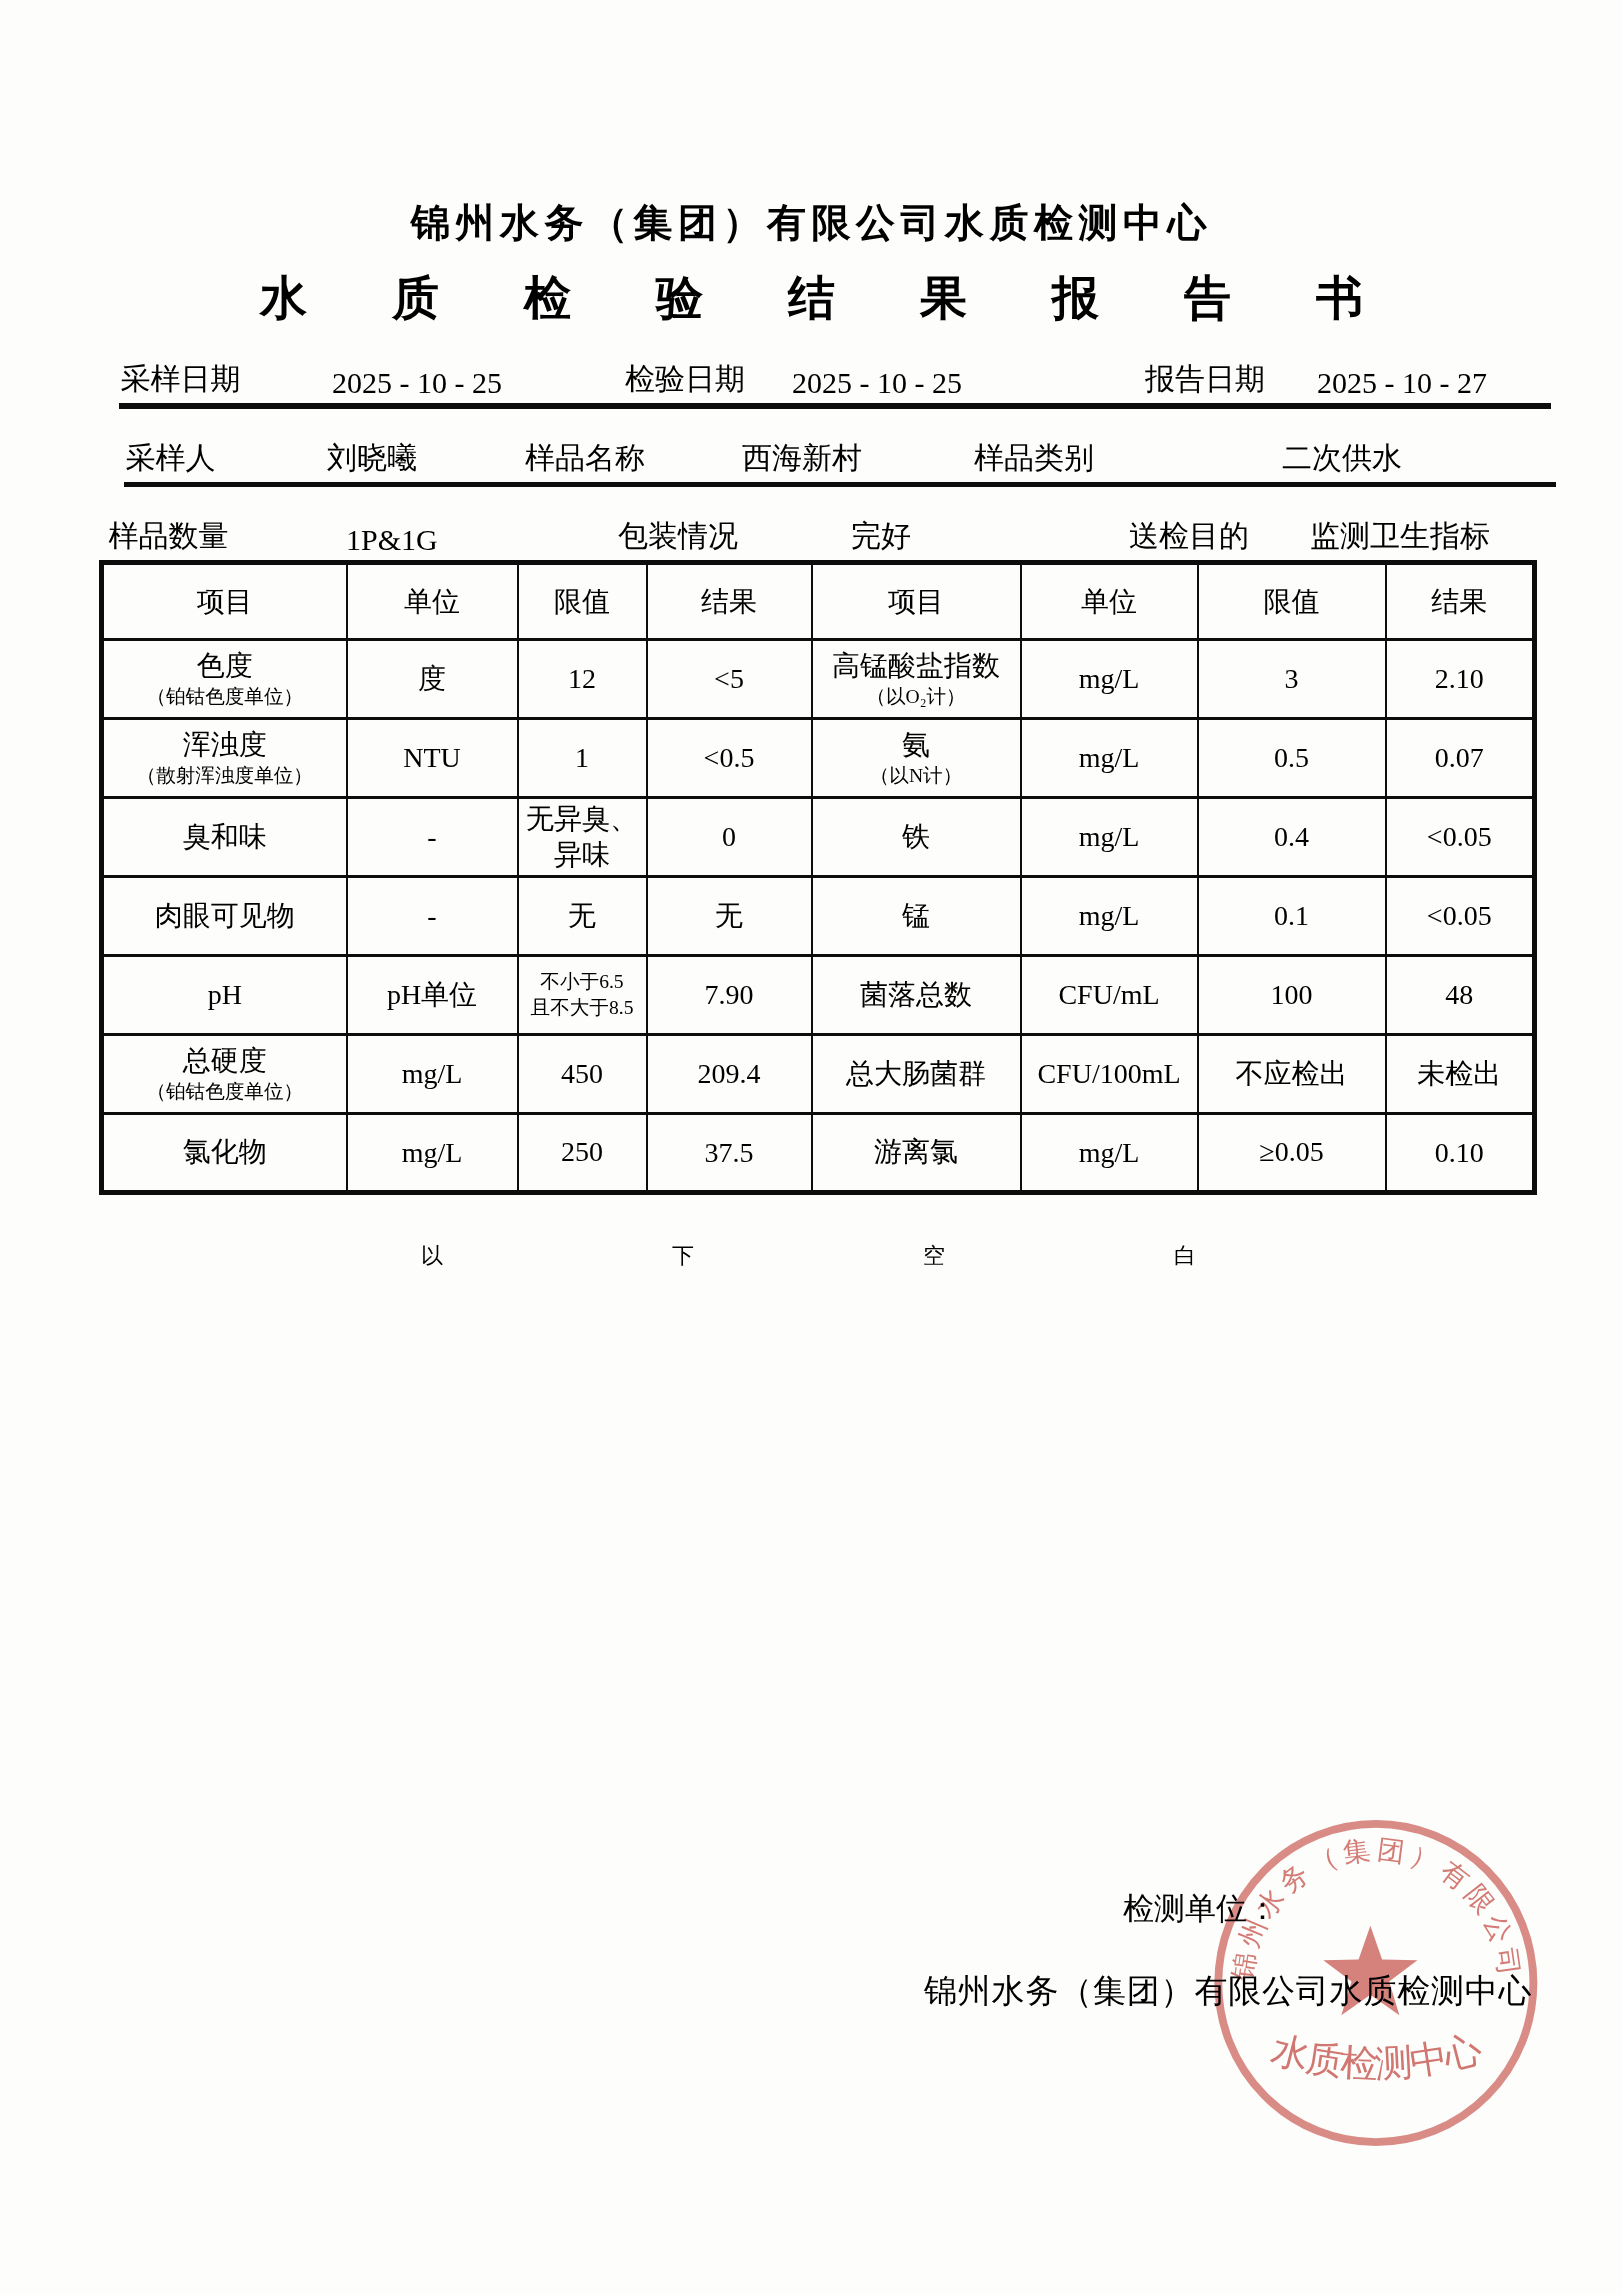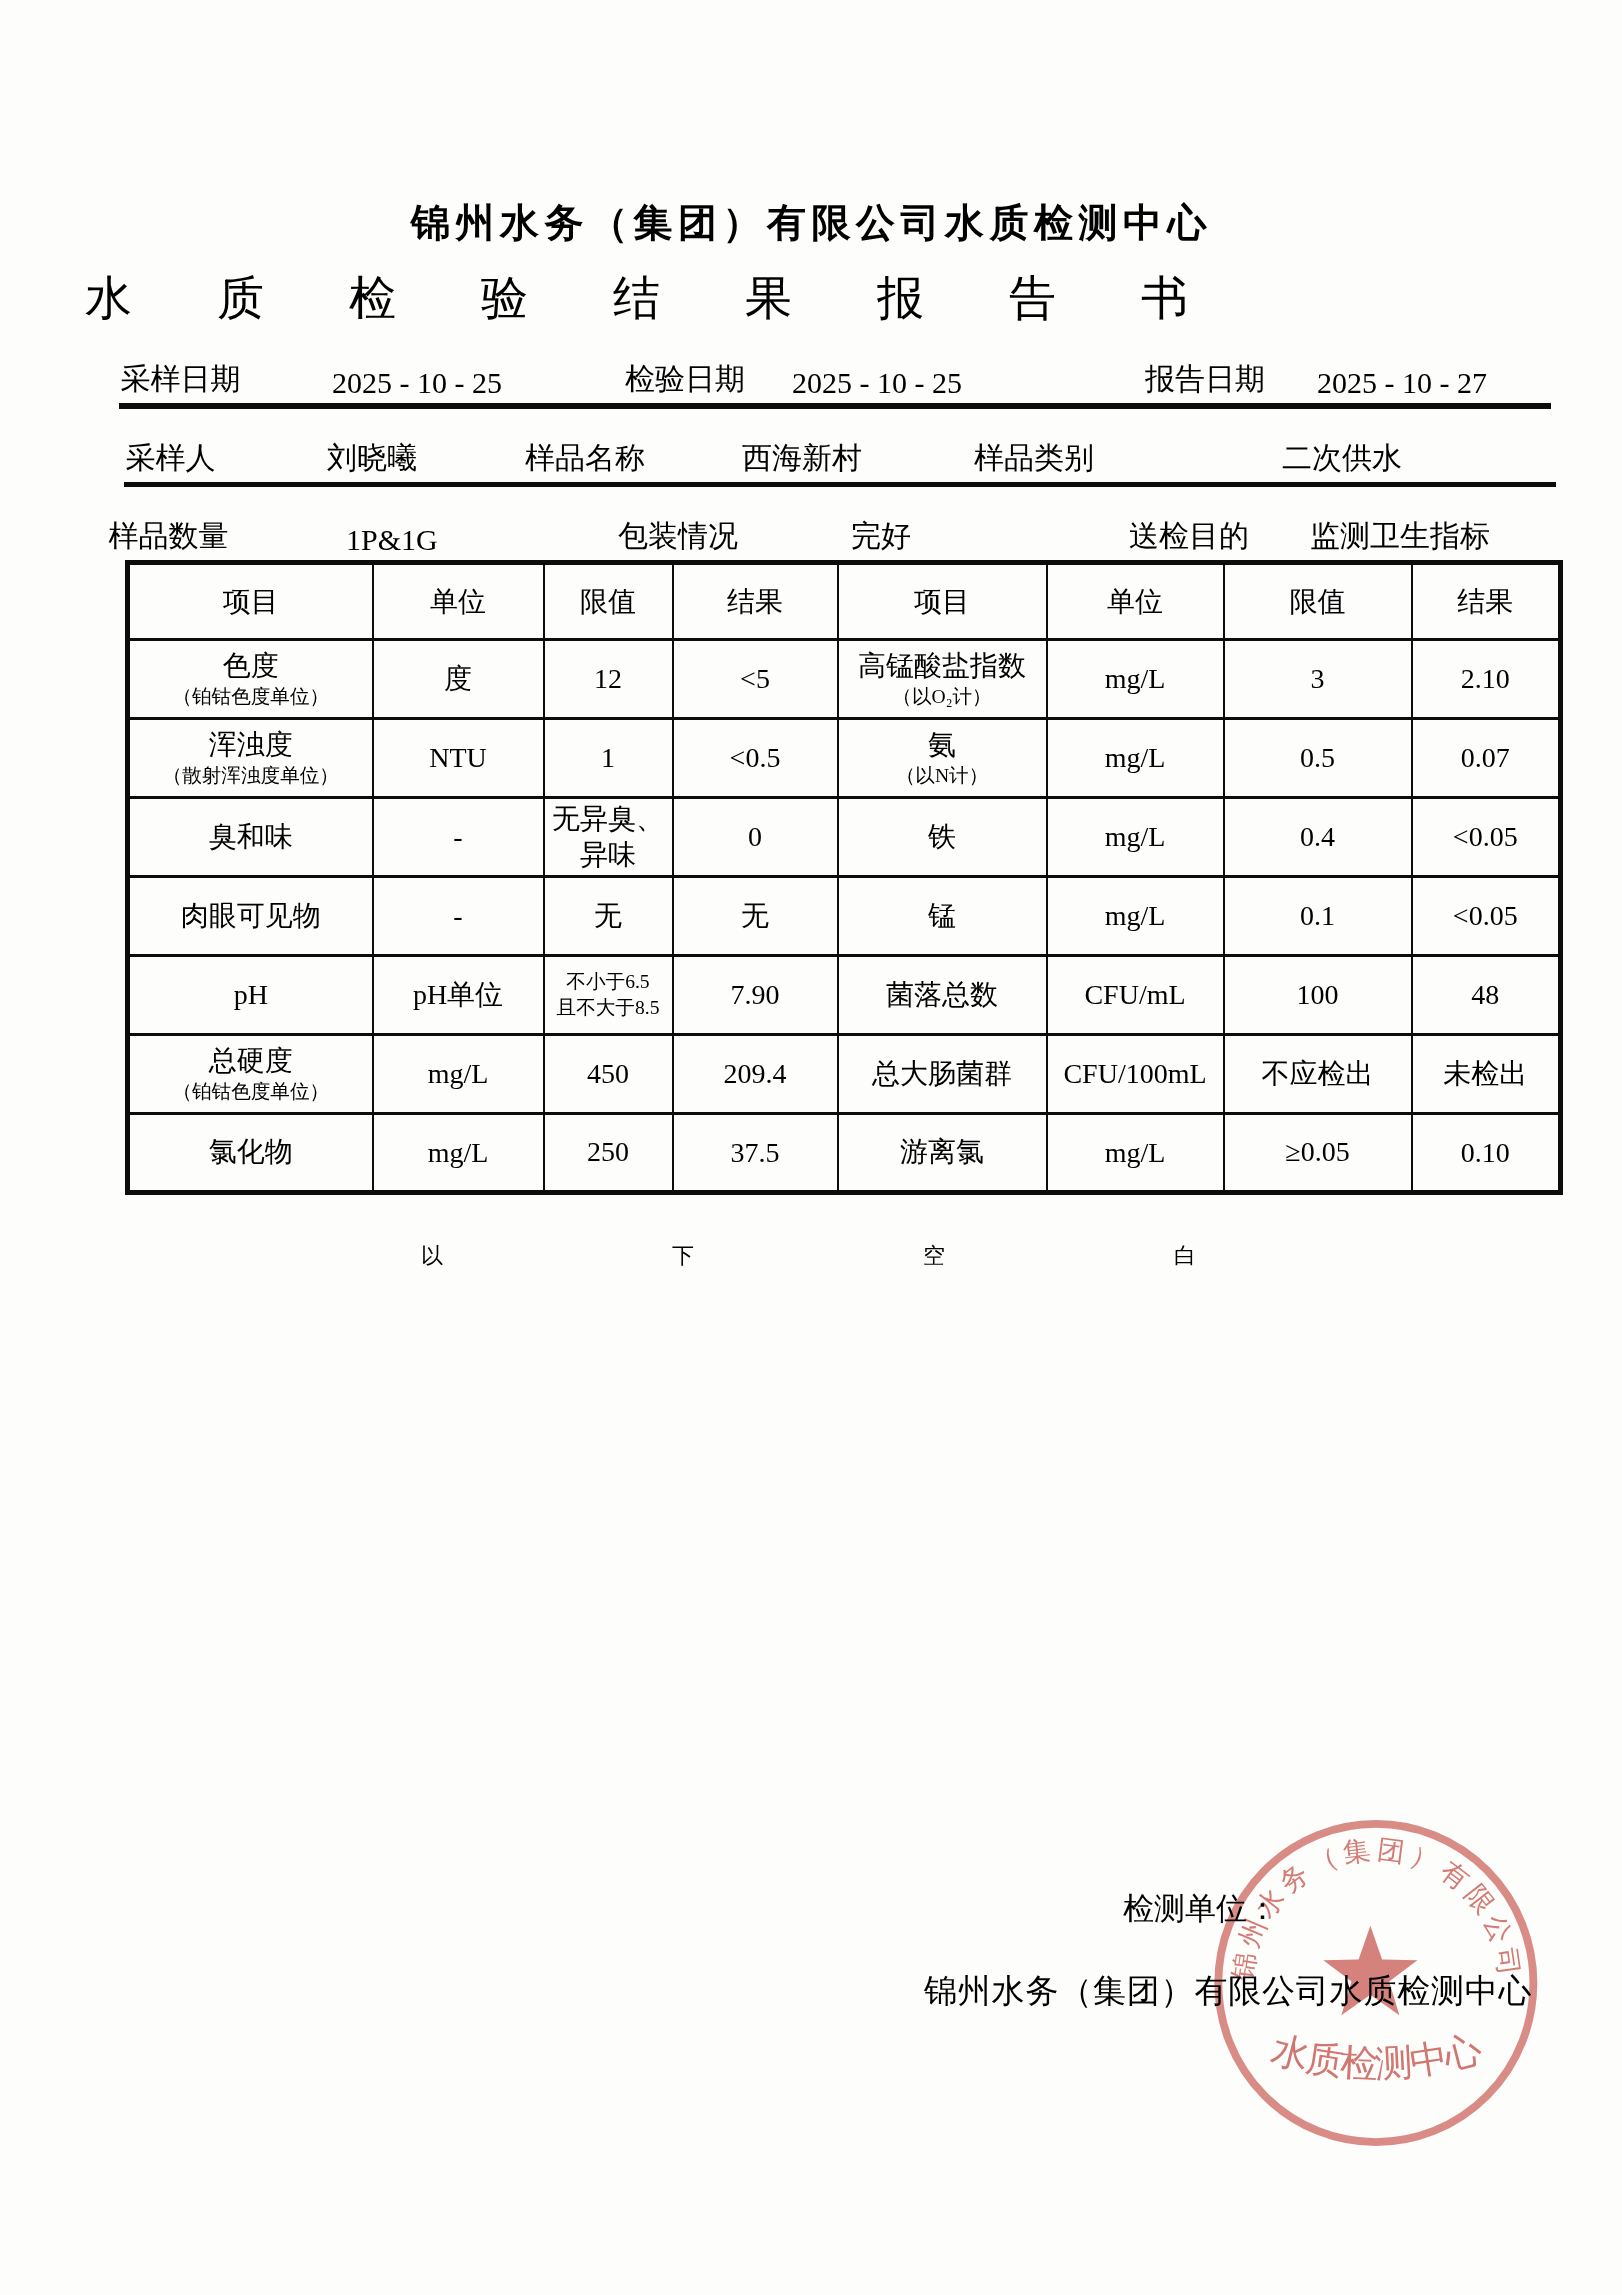--- a/index.html
+++ b/index.html
@@ -8,32 +8,32 @@
     background:#fdfdfc; color:#000000; overflow:hidden;
     font-family:"Liberation Serif","DejaVu Serif",serif;
   }
   .org-title {
     position:absolute; top:196px; left:0; width:100%;
     text-align:center; font-size:39px; font-weight:700; letter-spacing:5.5px;
     white-space:nowrap;
   }
   .report-title {
     position:absolute; top:267px; left:0; width:100%;
-    text-align:left; font-size:47px; font-weight:400;
+    text-align:center; font-size:47px; font-weight:700;
     letter-spacing:85px; text-indent:85px; white-space:nowrap;
   }
   .meta-row {
     position:absolute; left:107px; width:1432px; height:41px; font-size:30px;
   }
   .meta-row span { position:absolute; bottom:3.1px; white-space:nowrap; }
   .meta-row.r1 { top:362px; border-bottom:6.3px solid #0d0d0d;margin-left:12px; }
   .meta-row.r2 { top:441px; border-bottom:5.5px solid #0d0d0d;margin-left:17px; }
   .meta-row.r3 { top:519px; }
   table.results {
-    position:absolute; left:125px; top:560px; width:1432px;
+    position:absolute; left:99px; top:560px; width:1432px;
     border-collapse:collapse; table-layout:fixed;
     border:5.5px solid #0d0d0d;
     padding-left:8px;
   }
   table.results td {
     border:2.4px solid #0d0d0d; border-top-width:3.9px; border-bottom-width:3.9px;
     text-align:center; vertical-align:middle; font-size:28px; padding:0 3.1px;
     overflow:hidden;
   }
   tr.head { height:77px; }

